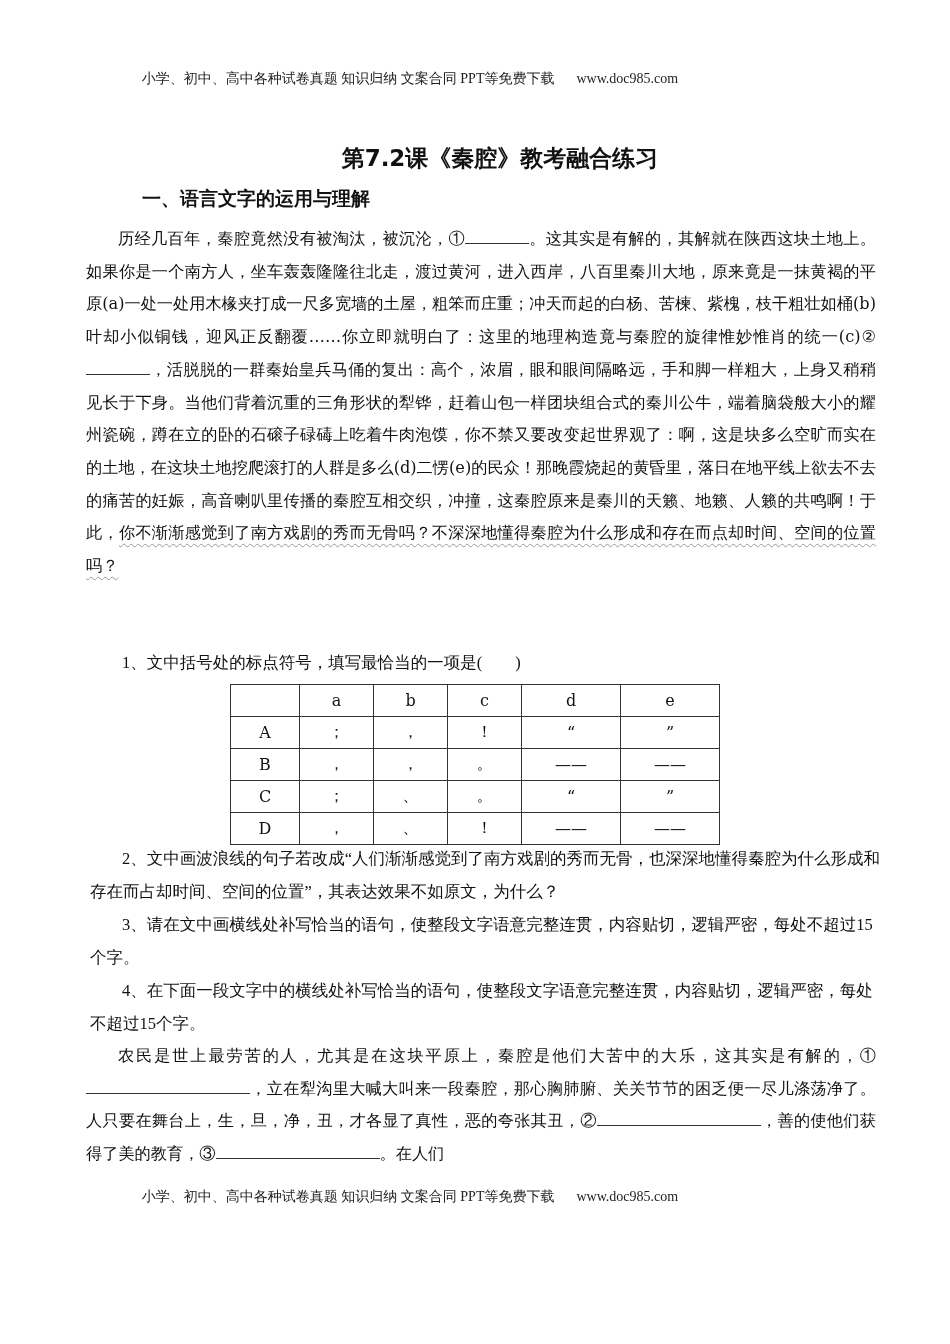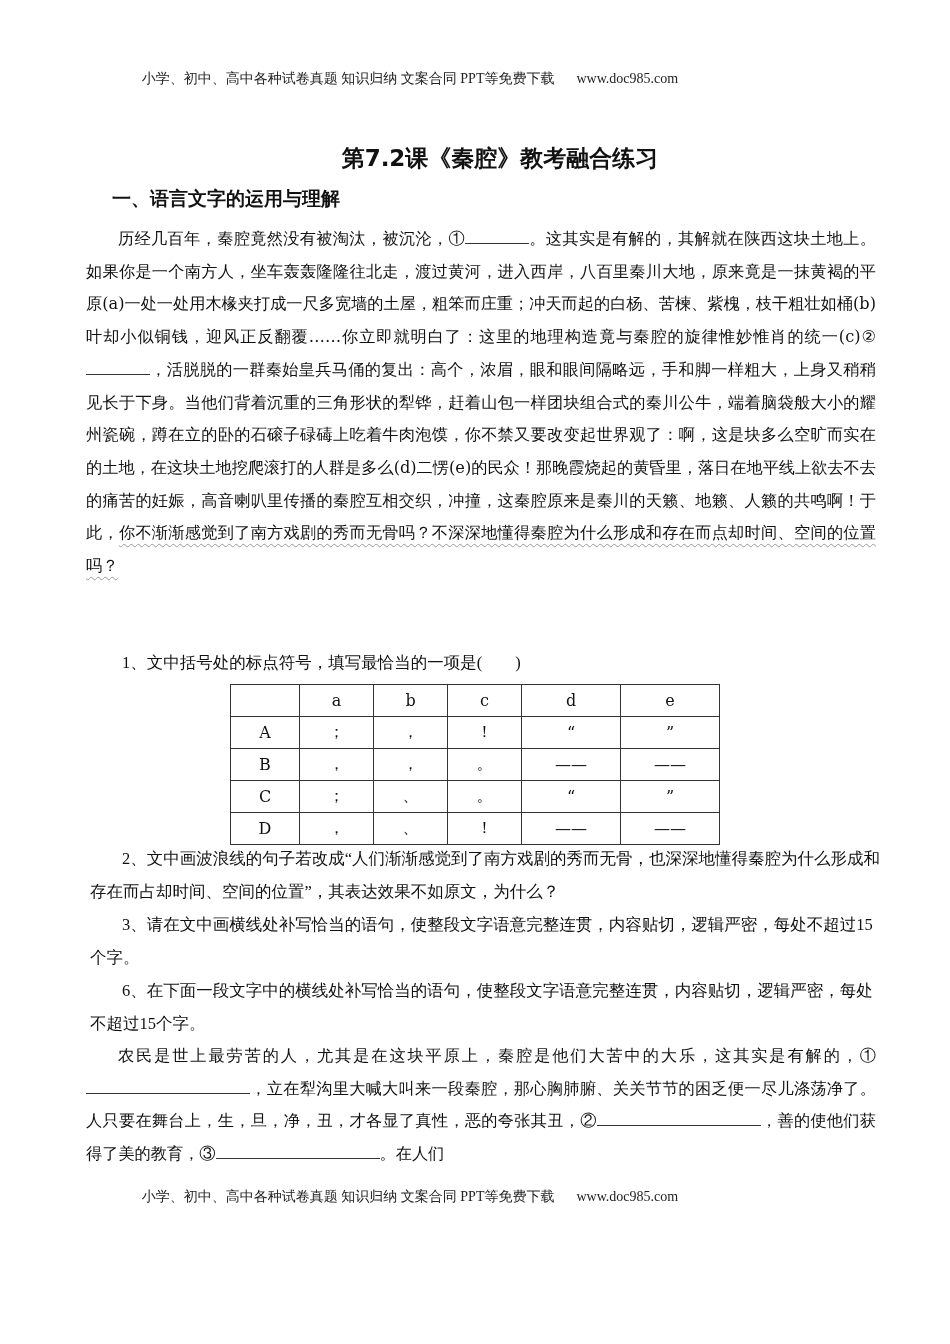--- a/index.html
+++ b/index.html
@@ -3,21 +3,21 @@
 <meta charset="utf-8">
 <style>
   html, body { margin: 0; padding: 0; background: #ffffff; }
   body { width: 950px; height: 1344px; position: relative; overflow: hidden;
          font-family: "DejaVu Serif", "Liberation Serif", serif; color: #111; }
   .hdr { position: absolute; left: 0; width: 820px; text-align: center;
          font-size: 14px; color: #222; font-family: "Liberation Serif", serif; }
   .hdr .url { margin-left: 22px; }
   .title { position: absolute; top: 143px; left: 0; width: 1000px; text-align: center;
            font-size: 23px; font-weight: bold; font-family: "DejaVu Sans", sans-serif; letter-spacing: 0px; }
-  .section { position: absolute; top: 186px; left: 112px; font-size: 19px; font-weight: bold;
+  .section { position: absolute; top: 186px; left: 142px; font-size: 19px; font-weight: bold;
              font-family: "DejaVu Sans", sans-serif; }
   .body-text { position: absolute; left: 86px; width: 790px; font-size: 16.2px; line-height: 32.7px; }
   .para { margin: 0; text-align: justify; text-align-last: left; }
   .indent { text-indent: 32px; }
   .blank { display: inline-block; border-bottom: 1px solid #333; height: 18px; vertical-align: baseline; }
   .blank.short { width: 64px; }
   .blank.long { width: 164px; }
   .wavy { text-decoration: underline wavy #9a9a9a; text-decoration-thickness: 1px; text-underline-offset: 5px; }
   table.opts { position: absolute; top: 684px; left: 230px; border-collapse: collapse;
                font-size: 16px; font-family: "DejaVu Serif", serif; }
@@ -98,21 +98,21 @@
 
 <div class="q" style="top:842px;">
   <p style="text-indent:32px;">2、文中画波浪线的句子若改成“人们渐渐感觉到了南方戏剧的秀而无骨，也深深地懂得秦腔为什么形成和存在而占却时间、空间的位置”，其表达效果不如原文，为什么？</p>
 </div>
 
 <div class="q" style="top:908px;">
   <p style="text-indent:32px;">3、请在文中画横线处补写恰当的语句，使整段文字语意完整连贯，内容贴切，逻辑严密，每处不超过15个字。</p>
 </div>
 
 <div class="q" style="top:974px;">
-  <p style="text-indent:32px;">6、在下面一段文字中的横线处补写恰当的语句，使整段文字语意完整连贯，内容贴切，逻辑严密，每处不超过15个字。</p>
+  <p style="text-indent:32px;">4、在下面一段文字中的横线处补写恰当的语句，使整段文字语意完整连贯，内容贴切，逻辑严密，每处不超过15个字。</p>
 </div>
 
 <div class="body-text" style="top:1040px;">
   <p class="para indent"><span>农民是世上最劳苦的人，尤其是在这块平原上，秦腔是他们大苦中的大乐，这其实是有解的，①</span><span class="blank long"></span><span>，立在犁沟里大喊大叫来一段秦腔，那心胸肺腑、关关节节的困乏便一尽儿涤荡净了。人只要在舞台上，生，旦，净，丑，才各显了真性，恶的夸张其丑，②</span><span class="blank long"></span><span>，善的使他们获得了美的教育，③</span><span class="blank long"></span><span>。在人们</span></p>
 </div>
 
 <div class="hdr" style="top:1188px;">
   <span>小学、初中、高中各种试卷真题 知识归纳 文案合同 PPT等免费下载</span><span class="url">www.doc985.com</span>
 </div>
 

